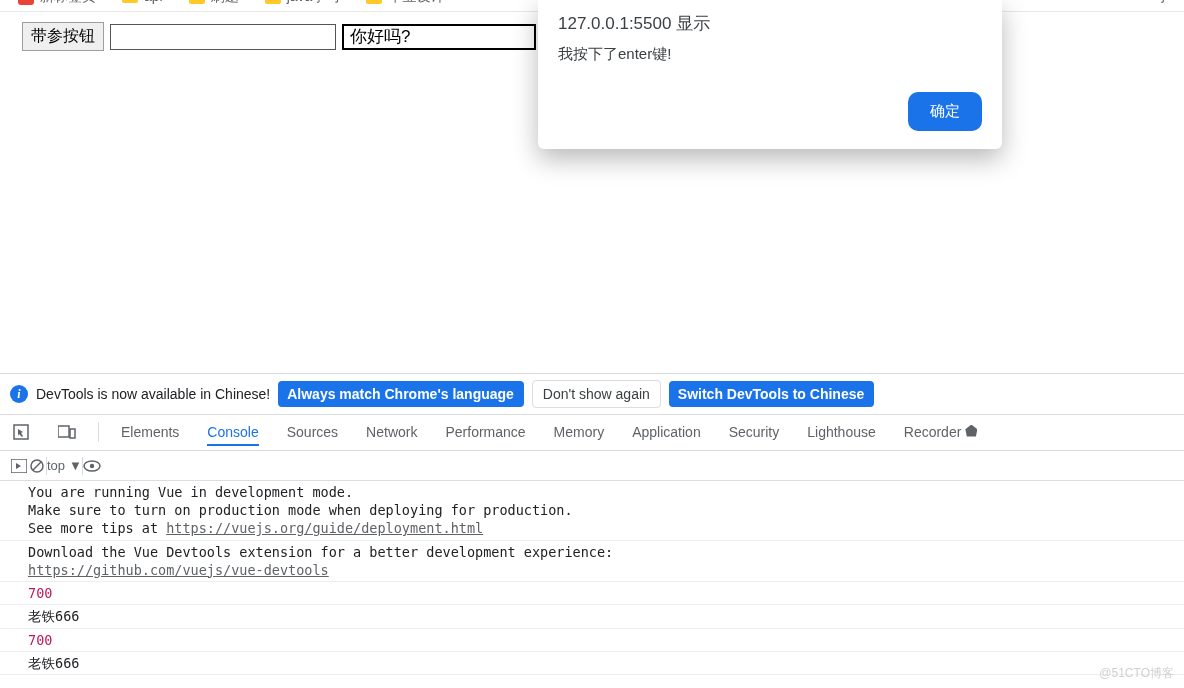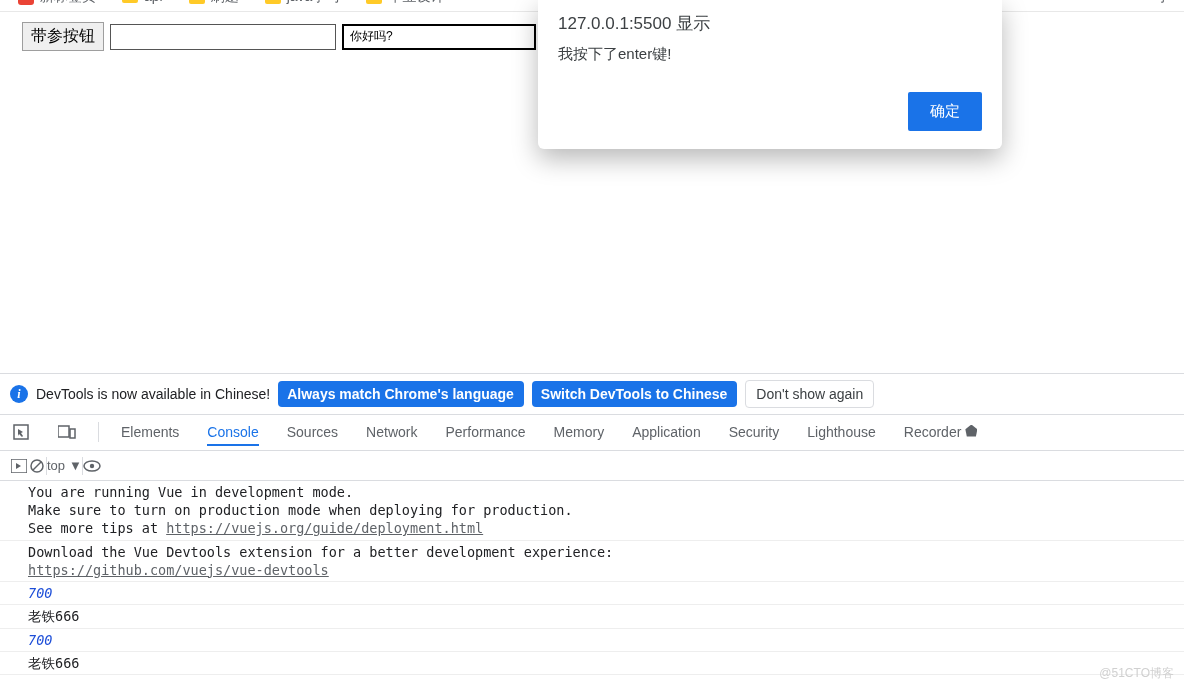--- a/index.html
+++ b/index.html
@@ -8,30 +8,30 @@
 
 .bookmarks { height: 12px; display:flex; align-items:flex-start; gap: 26px; padding: 0 18px; font-size: 14px; color:#5f6368; border-bottom:1px solid #e8e8e8; overflow:hidden; }
 .bookmarks .bm { display:flex; align-items:center; gap:6px; white-space:nowrap; margin-top:-12px; }
 .folder-icon { width:16px; height:14px; background:#ffca28; border-radius:2px; display:inline-block; position:relative; }
 .folder-icon::before { content:""; position:absolute; top:-3px; left:0; width:7px; height:3px; background:#ffca28; border-radius:2px 2px 0 0; }
 .tab-icon { width:16px; height:16px; background:#ea4335; border-radius:3px; display:inline-block; }
 
 
 .page-row { display:flex; align-items:center; gap:6px; padding: 10px 22px; }
 .btn { border:1px solid #9e9e9e; background:#efefef; padding:3px 8px; font-size:16px; cursor:pointer; }
-.txt { border:1px solid #555; height:26px; padding:2px 6px; font-size:12px; }
+.txt { border:1px solid #555; height:26px; padding:2px 6px; font-size:17px; }
 .txt.a { width:226px; }
 .txt.b { width:194px; border:2px solid #000; }
 
 
 .alert { position:absolute; top:0; left:538px; width:464px; background:#fff; border-radius:0 0 6px 6px; box-shadow:0 10px 26px rgba(0,0,0,.28); padding:12px 20px 18px; }
 .alert-title { font-size:17px; color:#3c4043; margin-bottom:10px; }
 .alert-msg { font-size:15px; color:#3c4043; margin-bottom:28px; }
 .alert-actions { text-align:right; }
-.alert-ok { background:#1a73e8; color:#fff; border:none; border-radius:2px; padding:10px 22px; font-size:15px; cursor:pointer; }
+.alert-ok { background:#1a73e8; color:#fff; border:none; border-radius:10px; padding:10px 22px; font-size:15px; cursor:pointer; }
 
 
 .dt-banner { position:absolute; top:373px; left:0; right:0; background:#fff; border-top:1px solid #dadce0; border-bottom:1px solid #dadce0; display:flex; align-items:center; gap:8px; padding:6px 10px; font-size:14px; }
 .info-icon { width:18px; height:18px; border-radius:50%; background:#1a73e8; color:#fff; display:inline-flex; align-items:center; justify-content:center; font-size:12px; font-weight:bold; font-style:italic; font-family:Georgia,serif; }
 .bn-btn { border:none; border-radius:4px; padding:5px 10px; font-size:14px; cursor:pointer; }
 .bn-blue { background:#1a73e8; color:#fff; font-weight:600;padding-left:9px; }
 .bn-plain { background:#fff; border:1px solid #dadce0; color:#3c4043; }
 
 
 .dt-tabs { position:absolute; top:413px; left:0; right:0; height:38px; border-bottom:1px solid #dadce0; display:flex; align-items:center; padding:0 12px; gap:28px; font-size:14px; color:#5f6368; }
@@ -45,21 +45,21 @@
 .dt-toolbar { position:absolute; top:451px; left:0; right:0; height:30px; border-bottom:1px solid #dadce0; display:flex; align-items:center; padding:0 10px; font-size:13px; color:#5f6368; }
 .tb-ico { width:18px; height:18px; display:inline-flex; align-items:center; justify-content:center; }
 .tb-sep { width:1px; height:18px; background:#dadce0; }
 .tb-top { display:flex; align-items:center; gap:4px; cursor:pointer; }
 .tb-filter { flex:1; border:none; border-left:1px solid #dadce0; padding:4px 10px; font-size:13px; outline:none; height:100%; }
 
 
 .dt-log { position:absolute; top:481px; left:0; right:0; bottom:0; font-family:Consolas,Menlo,monospace; font-size:13.5px; line-height:1.35; color:#202124; overflow:hidden; }
 .log-group { border-bottom:1px solid #eee; padding:2px 0 2px 28px; }
 .log-link { color:#5f6368; text-decoration:underline; }
-.log-num { color:#1d4ed8;font-style:italic; }
+.log-num { color:#be185d; }
 .watermark { position:absolute; bottom:6px; right:10px; color:#d0d0d0; font-size:12px; font-family:Arial; }
 </style>
 </head>
 <body>
 
 <div class="bookmarks">
   <div class="bm">
       <span class="tab-icon"></span>
       <span>新标签页</span>
     </div>
@@ -95,22 +95,22 @@
   <div class="alert-msg">我按下了enter键!</div>
   <div class="alert-actions">
     <button class="alert-ok">确定</button>
   </div>
 </div>
 
 <div class="dt-banner">
   <span class="info-icon">i</span>
   <span>DevTools is now available in Chinese!</span>
   <button class="bn-btn bn-blue">Always match Chrome's language</button>
+  <button class="bn-btn bn-plain">Don't show again</button>
   <button class="bn-btn bn-blue">Switch DevTools to Chinese</button>
-  <button class="bn-btn bn-plain">Don't show again</button>
 </div>
 
 <div class="dt-tabs">
   <span class="icon">
       <svg width="16" height="16" viewBox="0 0 16 16">
         <rect x="1" y="1" width="14" height="14" fill="none" stroke="#5f6368" stroke-width="1.5"></rect>
         <path d="M5 5l5 3-2 1 2 3-1 1-3-3-1 2z" fill="#5f6368"></path>
       </svg>
     </span>
   <span class="icon">

